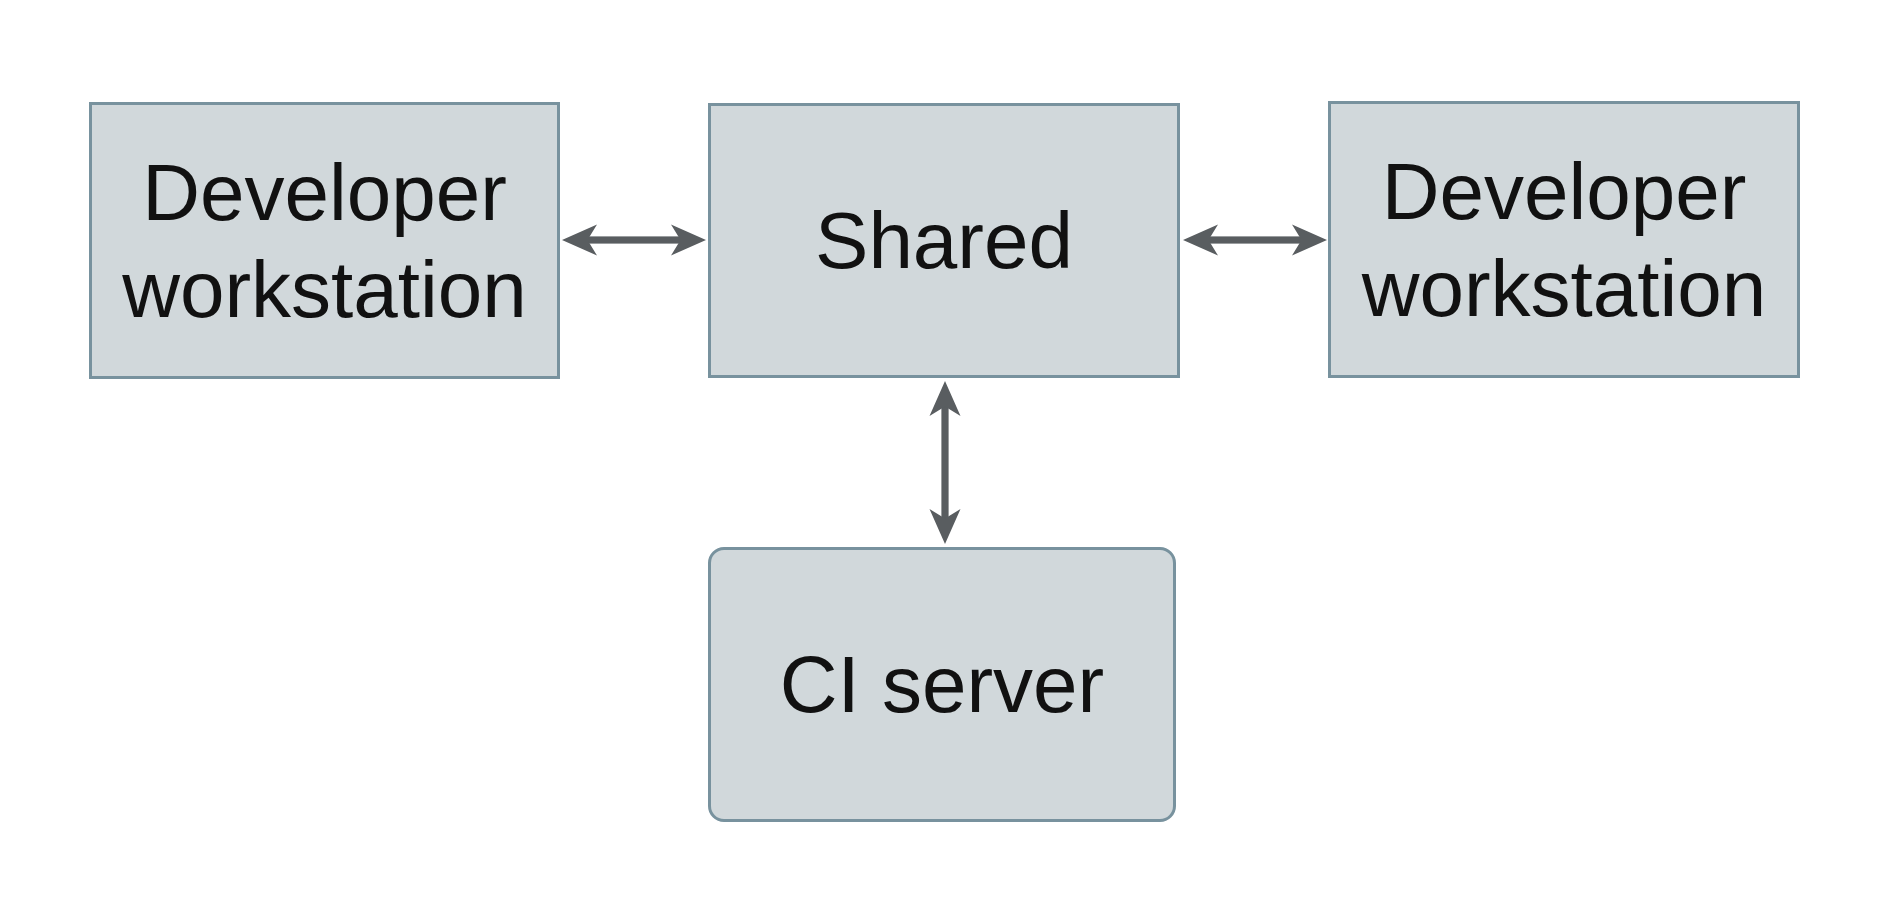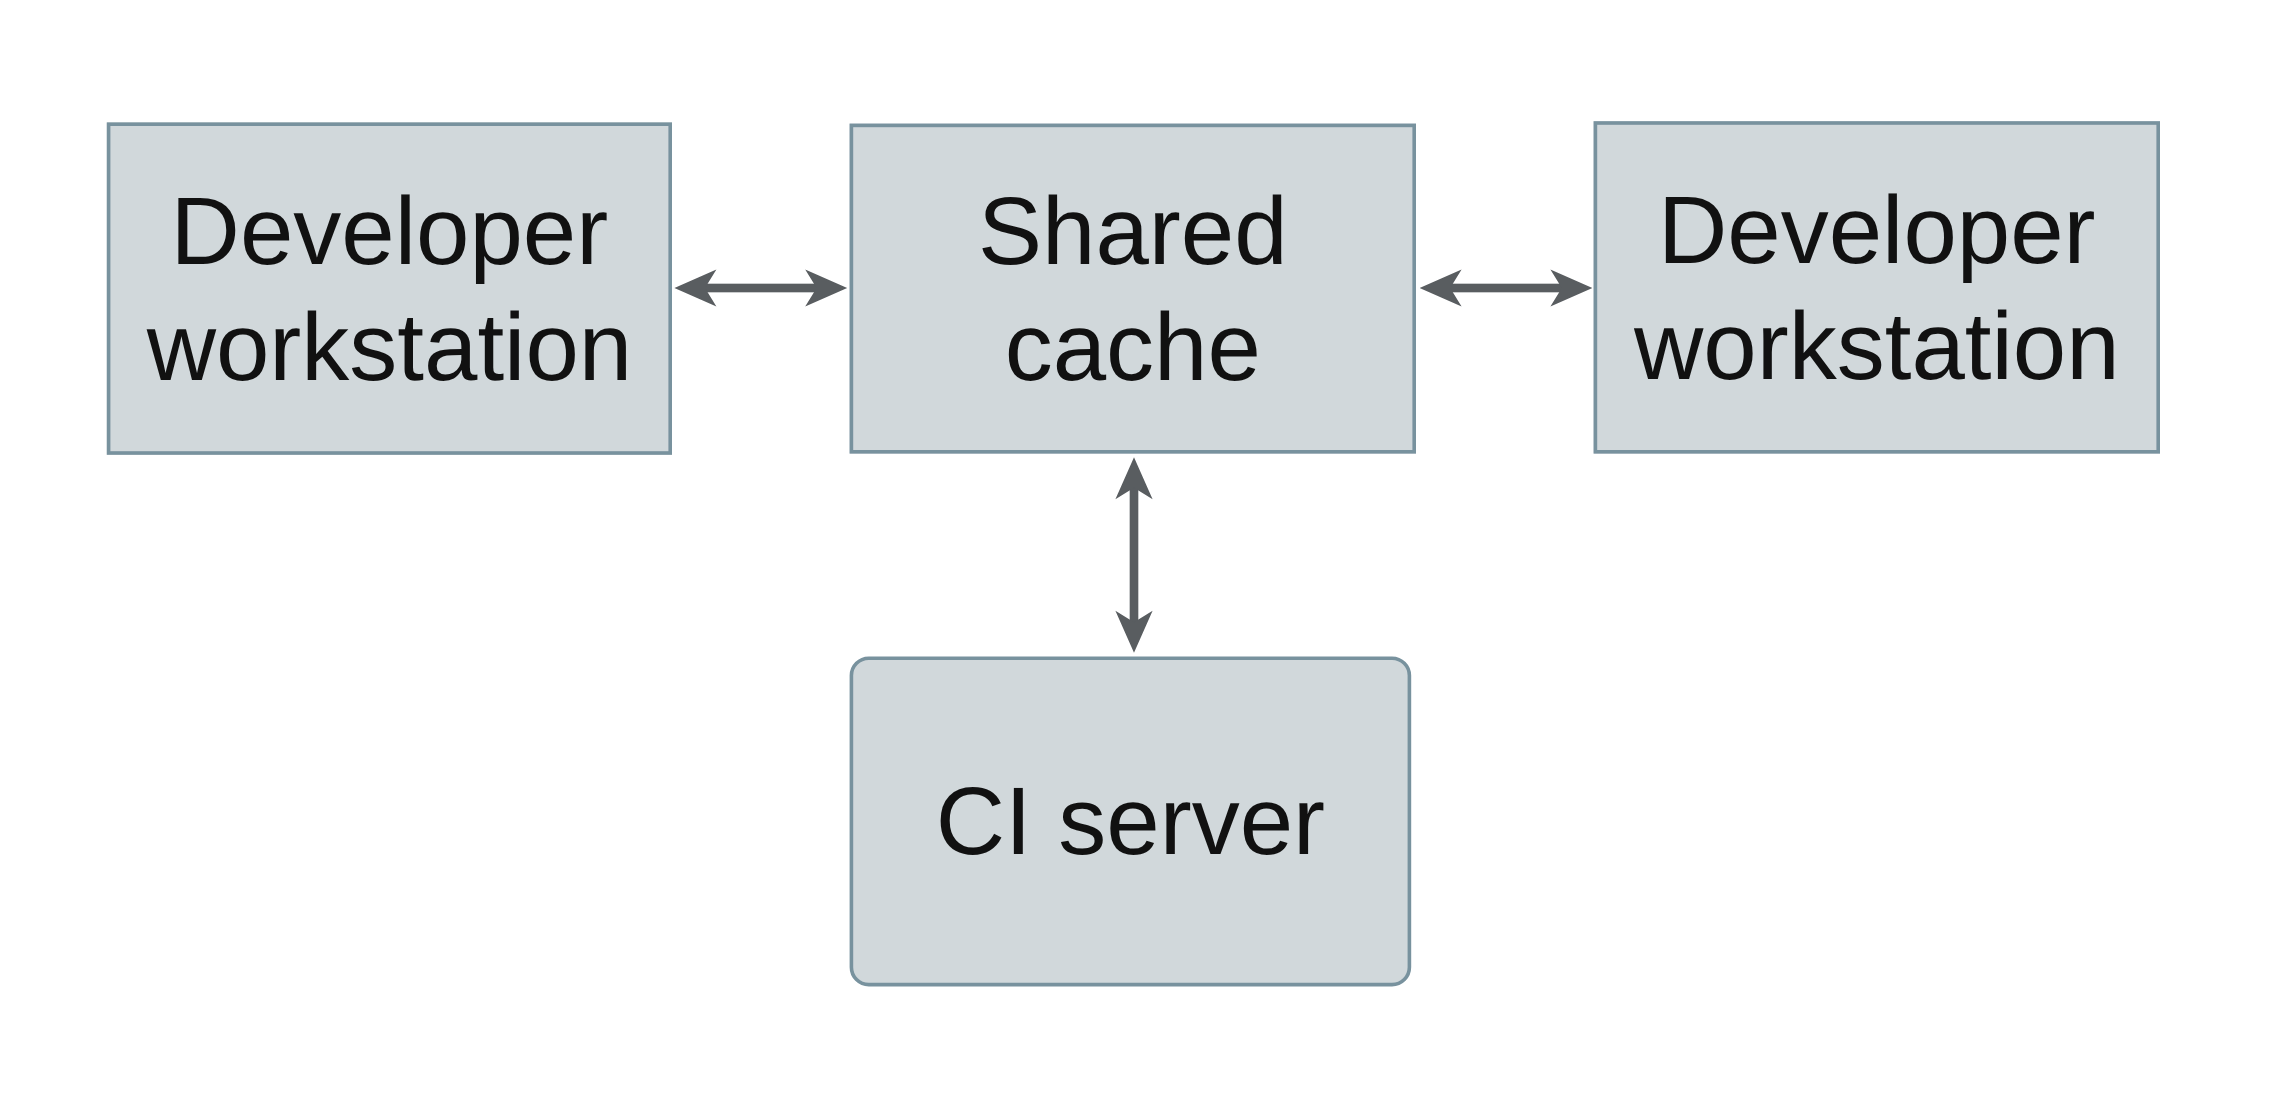--- a/index.html
+++ b/index.html
@@ -55,21 +55,20 @@
 
 <div class="canvas">
 
   <div class="node" id="node-dev-left">
     <span class="line">Developer</span>
     <span class="line">workstation</span>
   </div>
 
   <div class="node" id="node-cache">
     <span class="line">Shared</span>
-    <span class="line">cache</span>
   </div>
 
   <div class="node" id="node-dev-right">
     <span class="line">Developer</span>
     <span class="line">workstation</span>
   </div>
 
   <div class="node" id="node-ci">
     <span class="line">CI server</span>
   </div>

